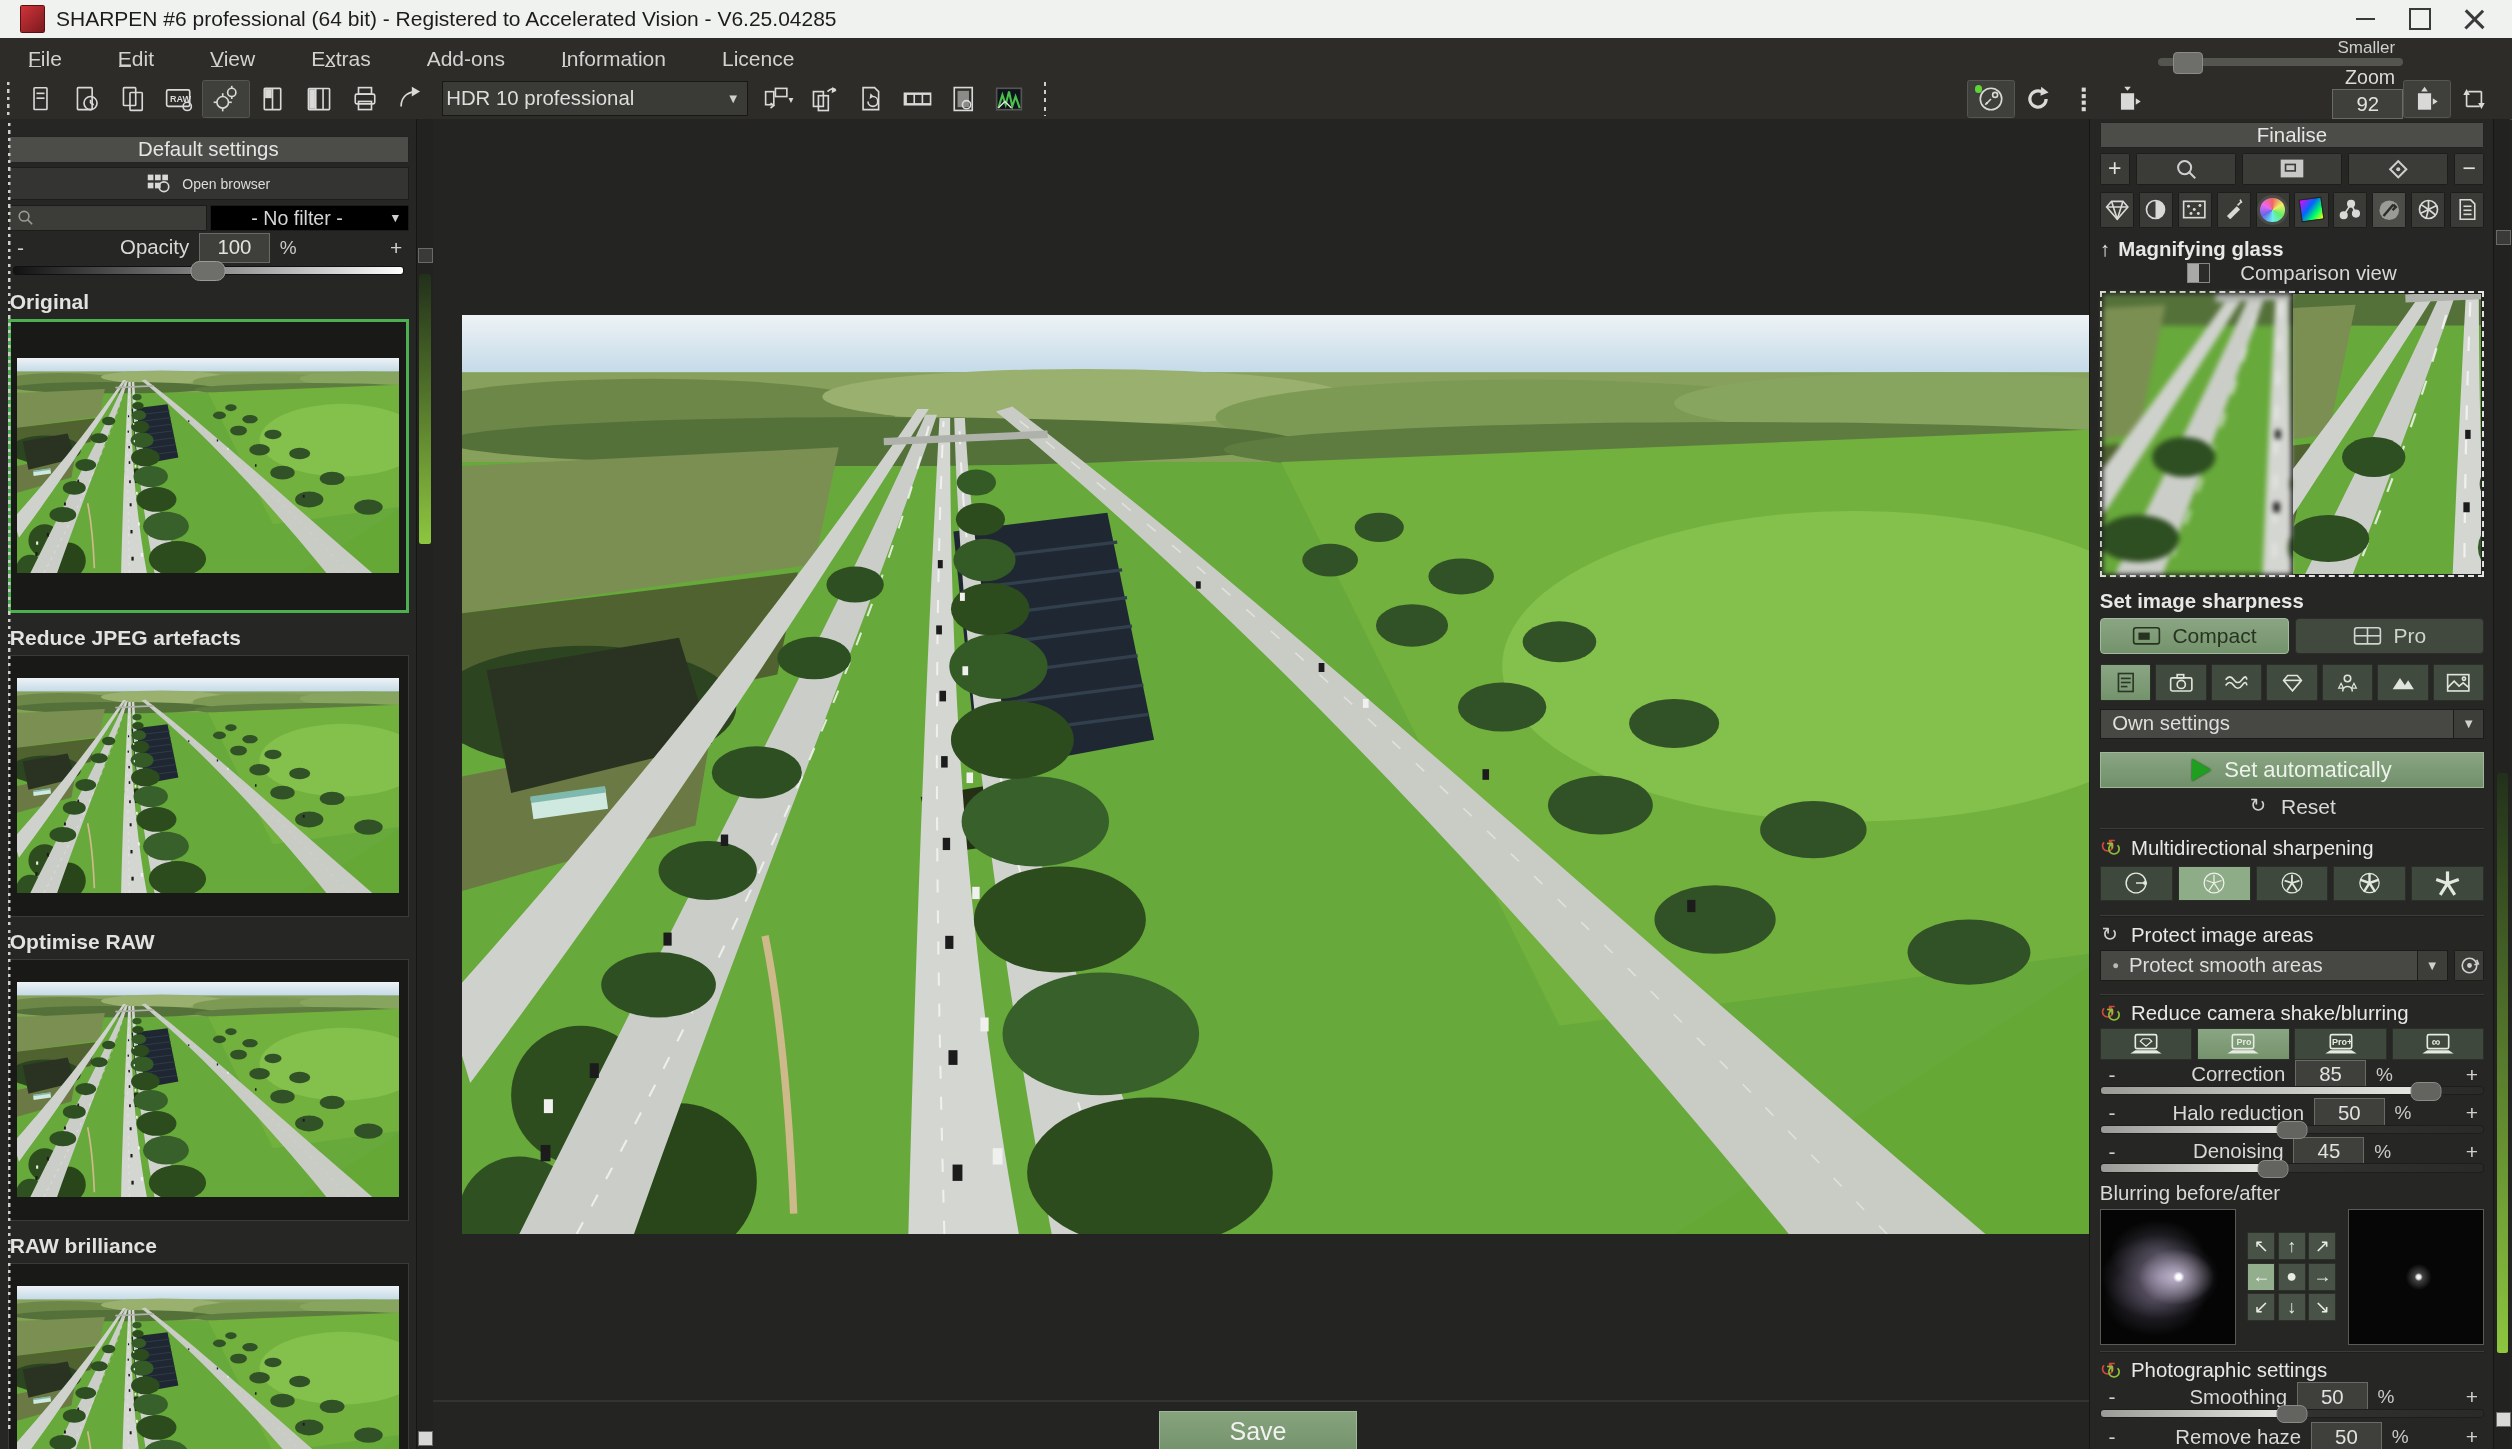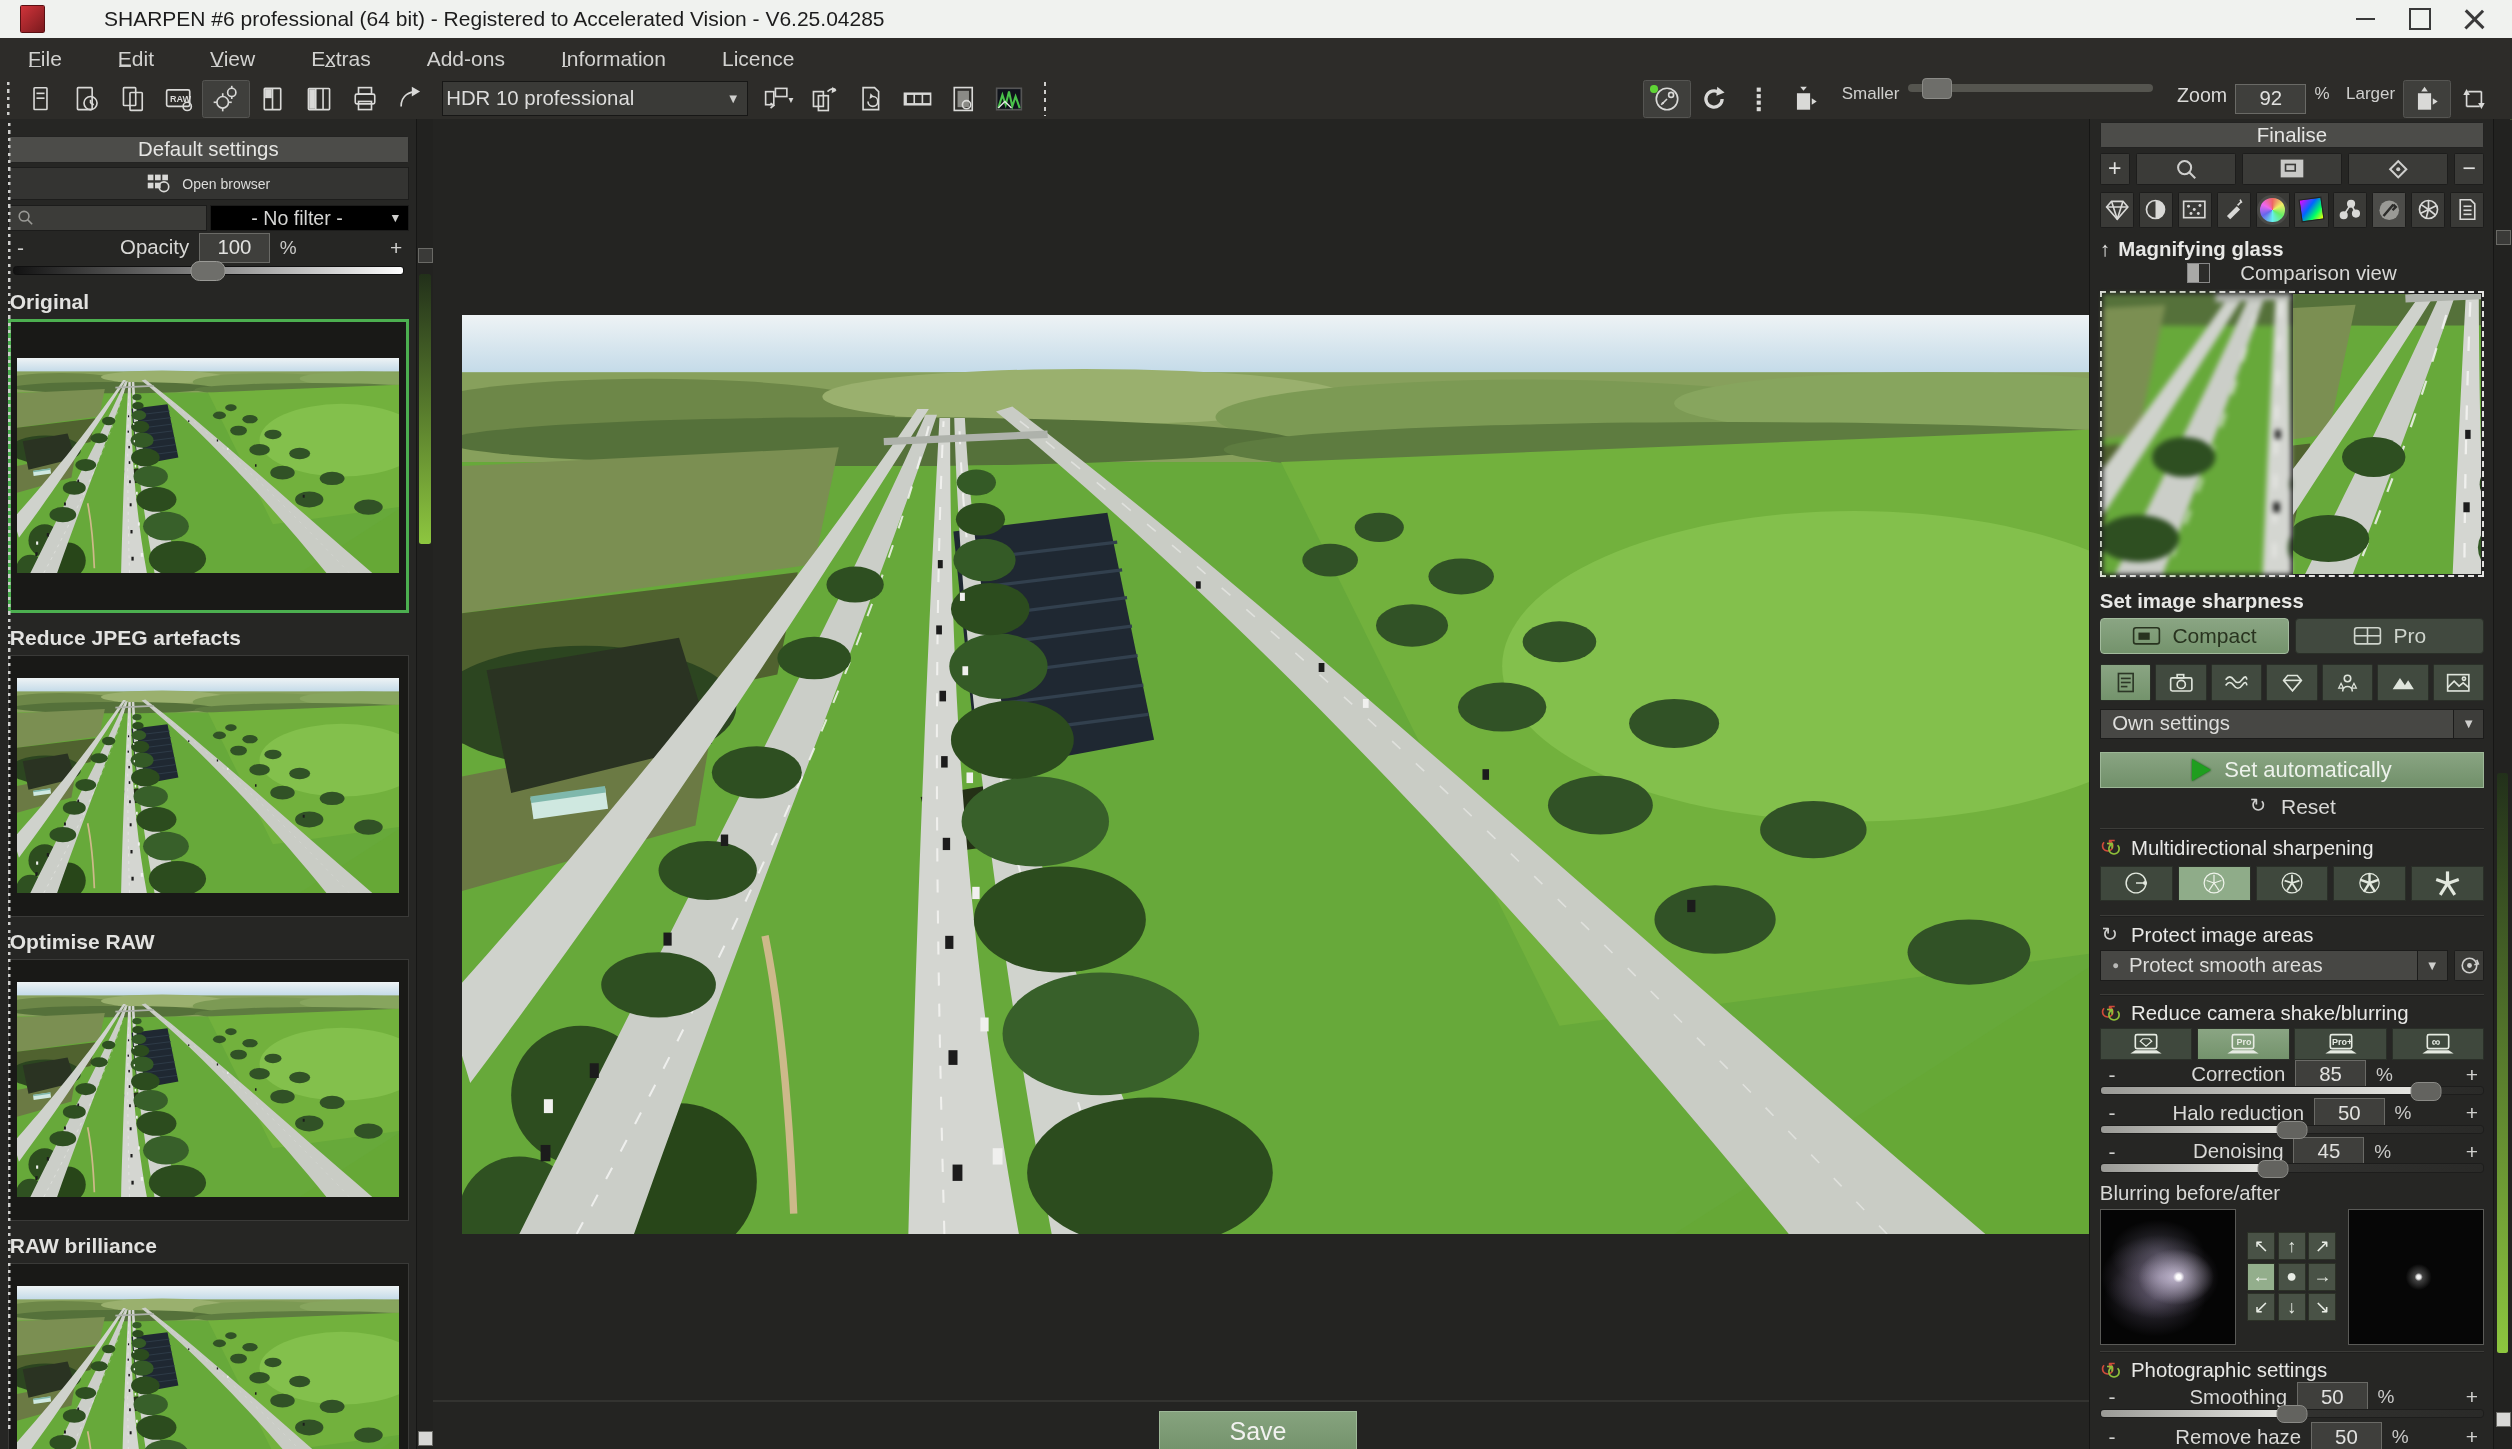--- a/index.html
+++ b/index.html
@@ -1,19 +1,19 @@
 <!DOCTYPE html>
 <html style="font-size:13px"><head>
 <meta charset="utf-8">
 <style>
   html,body{margin:0;padding:0;background:#191918;}
   #app{position:relative;width:2512px;height:1450px;background:#242422;font-family:"Liberation Sans",sans-serif;color:#d6d6d4;overflow:hidden;font-size:19.6px;}
   .abs{position:absolute;}
   
-  #titlebar{left:0;top:0;width:2512px;height:38px;background:#f0f2ef;display:flex;align-items:center;border-bottom:0.8px solid #b9bcb6;gap:48px;}
+  #titlebar{left:0;top:0;width:2512px;height:38px;background:#f0f2ef;display:flex;align-items:center;border-bottom:0.8px solid #b9bcb6;}
   #appicon{width:23px;height:26px;margin-left:19.6px;background:linear-gradient(135deg,#d0343a,#7a1a1e);border:0.8px solid #5a1013;border-radius:1.6px;}
   #apptitle{margin-left:11.4px;color:#1c1c1c;font-size:21px;white-space:nowrap;}
   #wincontrols{margin-left:auto;display:flex;margin-right:11.4px;}
   .wbtn{width:54px;height:33px;display:flex;align-items:center;justify-content:center;}
   .w-min{width:19.6px;height:0;border-top:2.5px solid #3a3a3a;}
   .w-max{width:18px;height:18px;border:2.5px solid #3a3a3a;}
   .w-close{position:relative;width:21px;height:21px;}
   .w-close::before,.w-close::after{content:"";position:absolute;left:9.8px;top:-1.6px;width:2.5px;height:24.5px;background:#3a3a3a;}
   .w-close::before{transform:rotate(45deg);} .w-close::after{transform:rotate(-45deg);}
   
@@ -27,21 +27,21 @@
   #toolbar{left:0;top:78px;width:2512px;height:41px;background:#2d2c29;border-bottom:1.6px solid #44522f;display:flex;align-items:center;}
   .dotgrip{width:3.3px;height:33px;margin:0 8.2px 0 6.5px;background-image:repeating-linear-gradient(#cfcfcd 0 3.3px,transparent 3.3px 7.4px);background-size:2.5px 100%;background-repeat:no-repeat;background-position:center;}
   .tbtn{width:46px;height:36px;display:flex;align-items:center;justify-content:center;border-radius:2.5px;position:relative;}
   .tbtn.active{background:#3f3f3c;border:0.8px solid #555552;}
   .tbtn svg{stroke:#d9d9d7;fill:none;stroke-width:2;}
   .greendot{position:absolute;left:6.5px;top:4.9px;width:7.4px;height:7.4px;border-radius:50%;background:#5fd435;}
   .tsep{width:2.5px;height:34px;margin:0 11.4px;background-image:repeating-linear-gradient(#cfcfcd 0 4.1px,transparent 4.1px 8.2px);background-size:2.5px 100%;background-repeat:no-repeat;background-position:center;}
   #presetdd{width:304px;height:33px;margin:0 8.2px;background:#3a3a37;border:0.8px solid #171716;display:flex;align-items:center;}
   #presetdd .txt{flex:1;padding-left:3px;font-size:20.4px;color:#dddddc;white-space:nowrap;overflow:hidden;}
   .ddarrow{width:28px;height:100%;display:flex;align-items:center;justify-content:center;font-size:13px;color:#cfcfcd;background:#45454?;}
-  .zoomgrp{display:flex;align-items:flex-start;margin-left:4.9px;}
+  .zoomgrp{display:flex;align-items:flex-end;margin-left:4.9px;flex-direction:column;}
   .zlbl{font-size:17px;color:#cfcfcd;margin:0 8.2px;}
   .zlblbig{font-size:19.6px;color:#dadad8;margin:0 8.2px 0 24.5px;}
   #zoomslider{position:relative;width:245px;height:8.2px;background:#55554f;border-radius:4.1px;}
   #zoomslider .th{position:absolute;top:-5.7px;left:var(--pct);transform:translateX(-50%);width:28px;height:19.6px;background:#6e6e6a;border:0.8px solid #8b8b87;border-radius:4.1px;}
   .valbox{min-width:69px;height:28px;background:#3f3f3c;border:0.8px solid #6a6a66;display:flex;align-items:center;justify-content:center;font-size:20.4px;color:#e2e2e0;}
   
   .hdrbar{height:24.5px;background:#4c4c49;border:0.8px solid #232322;border-radius:1.6px;display:flex;align-items:center;justify-content:center;font-size:20.4px;color:#e5e5e3;}
   .panelbtn{background:#343432;border:0.8px solid #1d1d1c;display:flex;align-items:center;justify-content:center;gap:11.4px;font-size:14px;color:#dcdcda;}
   .inputbox{background:#3c3c39;border:0.8px solid #1c1c1b;display:flex;align-items:center;}
   .srow{display:flex;align-items:center;height:23px;}

